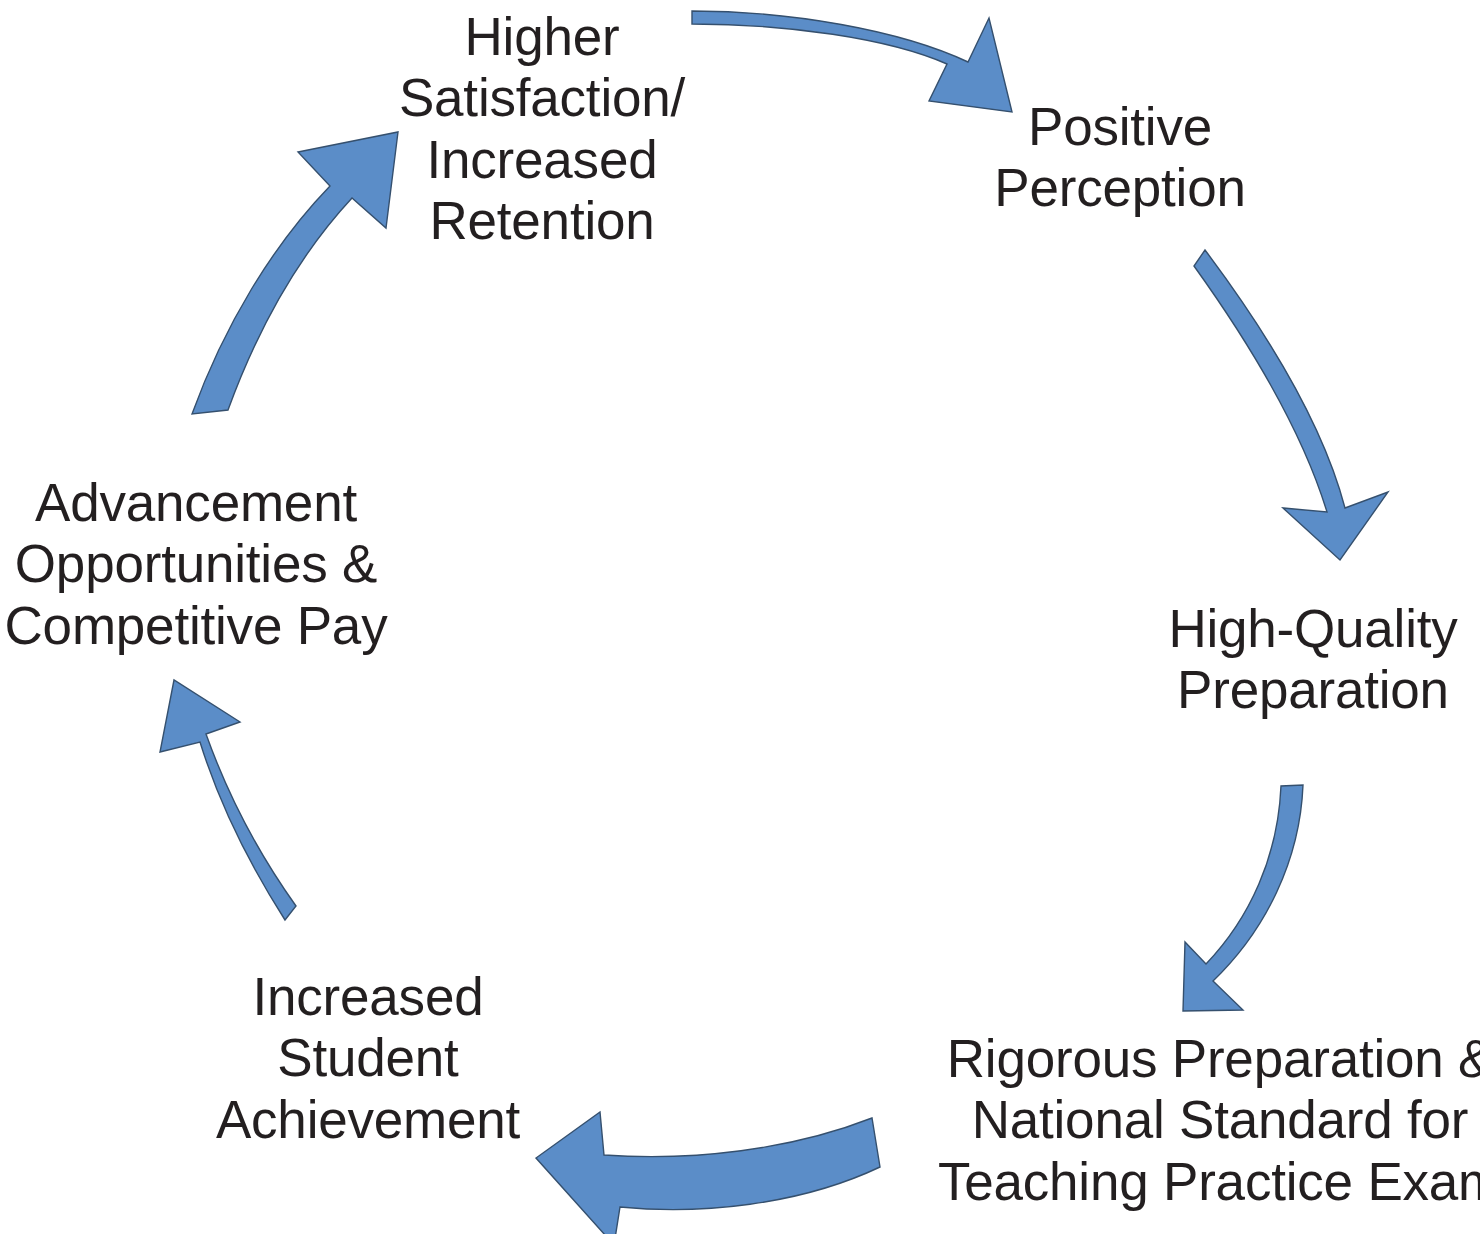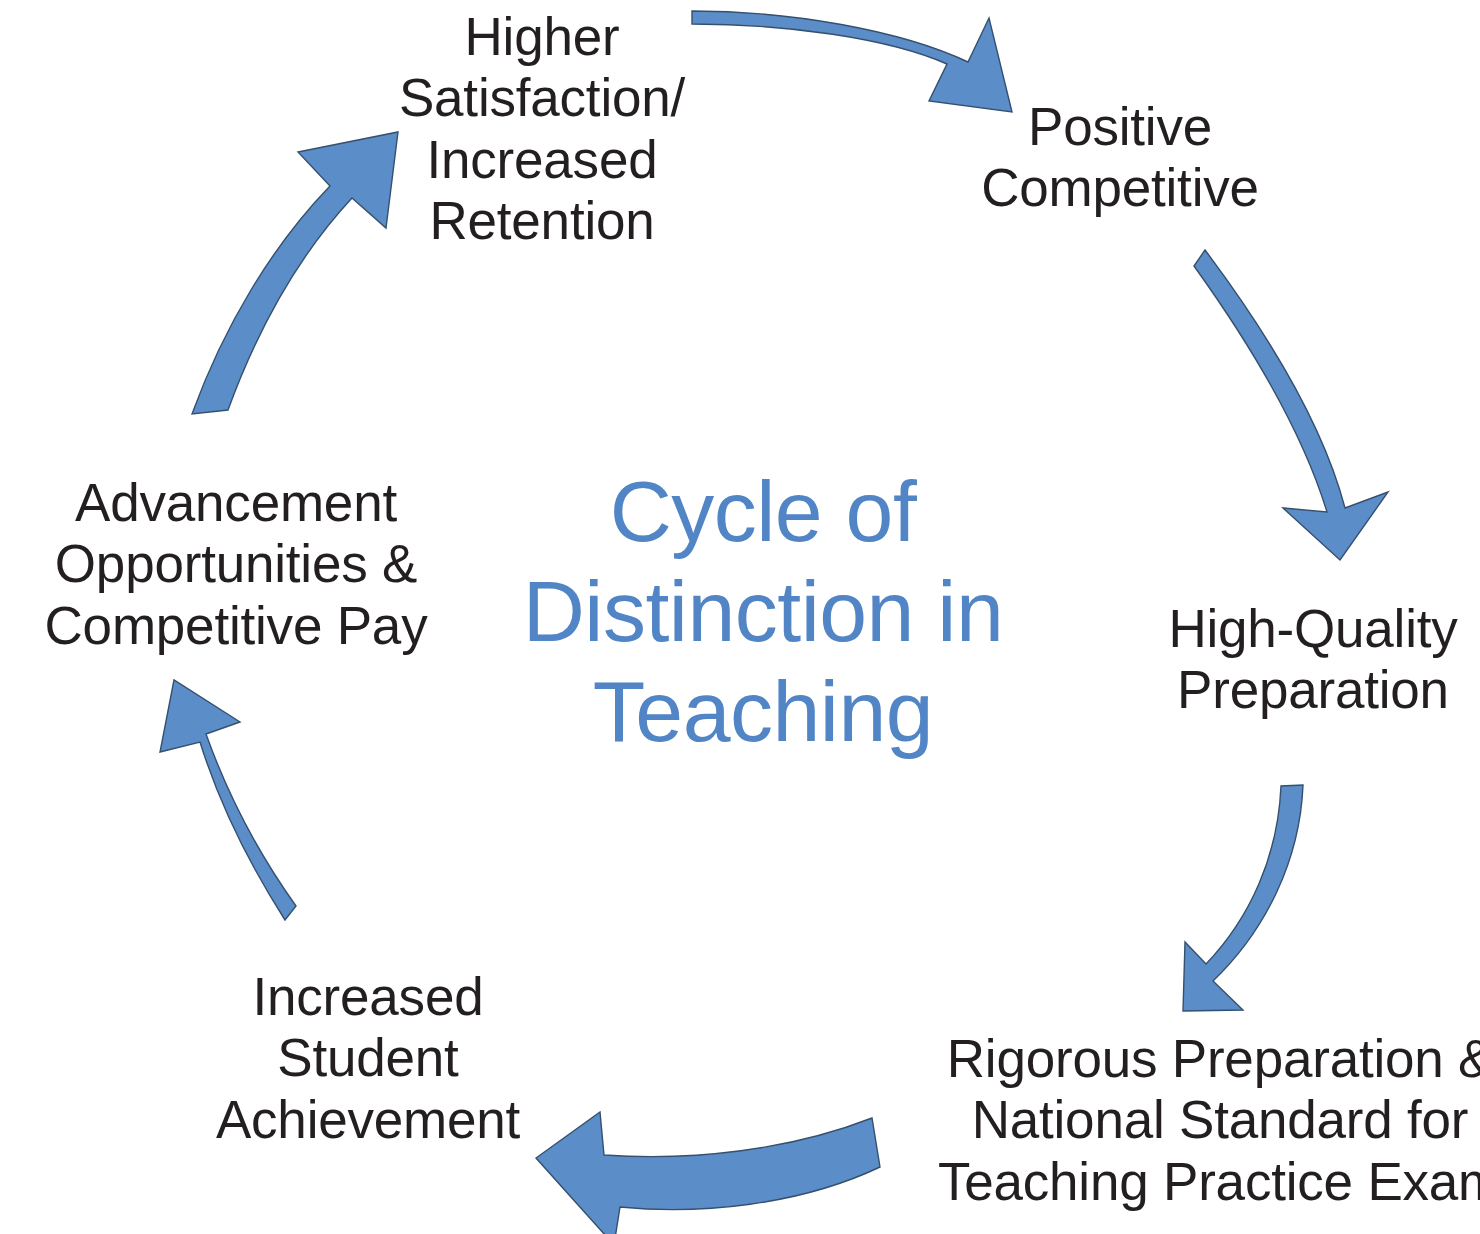--- a/index.html
+++ b/index.html
@@ -44,21 +44,21 @@
     letter-spacing: -0.5px;
     white-space: pre-line;
     text-align: center;
   }
   
   #node-0 { left: 372px; top: 0;    width: 340px; margin-top: 6px; }
   #node-1 { left: 960px; top: 96px;   width: 320px; }
   #node-2 { left: 1148px; top: 598px; width: 330px; }
   #node-3 { left: 920px; top: 1028px; width: 600px; }
   #node-4 { left: 192px; top: 966px;  width: 352px; }
-  #node-5 { left: 0px;   top: 472px;  width: 392px; margin-left: 40px; }
+  #node-5 { left: 0px;   top: 472px;  width: 392px; }
   #center-title-el { left: 438px; top: 462px; width: 650px; }
 </style>
 </head>
 <body>
 
 <div id="stage">
 
   <svg id="arrow-layer" viewBox="0 0 1480 1234" xmlns="http://www.w3.org/2000/svg">
 
     <path fill="#5b8dc8" stroke="#35506e" stroke-width="1.4" stroke-linejoin="miter" d="M 692,11
@@ -115,32 +115,31 @@
              C 300,254 258,328 228,410
              Z"></path>
   </svg>
 
   <div class="node-label" id="node-0">Higher
 Satisfaction/
 Increased
 Retention</div>
 
   <div class="node-label" id="node-1">Positive
-Competitive</div>
+Perception</div>
 
   <div class="node-label" id="node-2">High-Quality
 Preparation</div>
 
   <div class="node-label" id="node-3">Rigorous Preparation &amp;
 National Standard for
 Teaching Practice Exam</div>
 
   <div class="node-label" id="node-4">Increased
 Student
 Achievement</div>
 
   <div class="node-label" id="node-5">Advancement
 Opportunities &amp;
 Competitive Pay</div>
 
-  <div class="center-title" id="center-title-el">Cycle of Distinction in Teaching</div>
 
 </div>
 
 </body></html>

